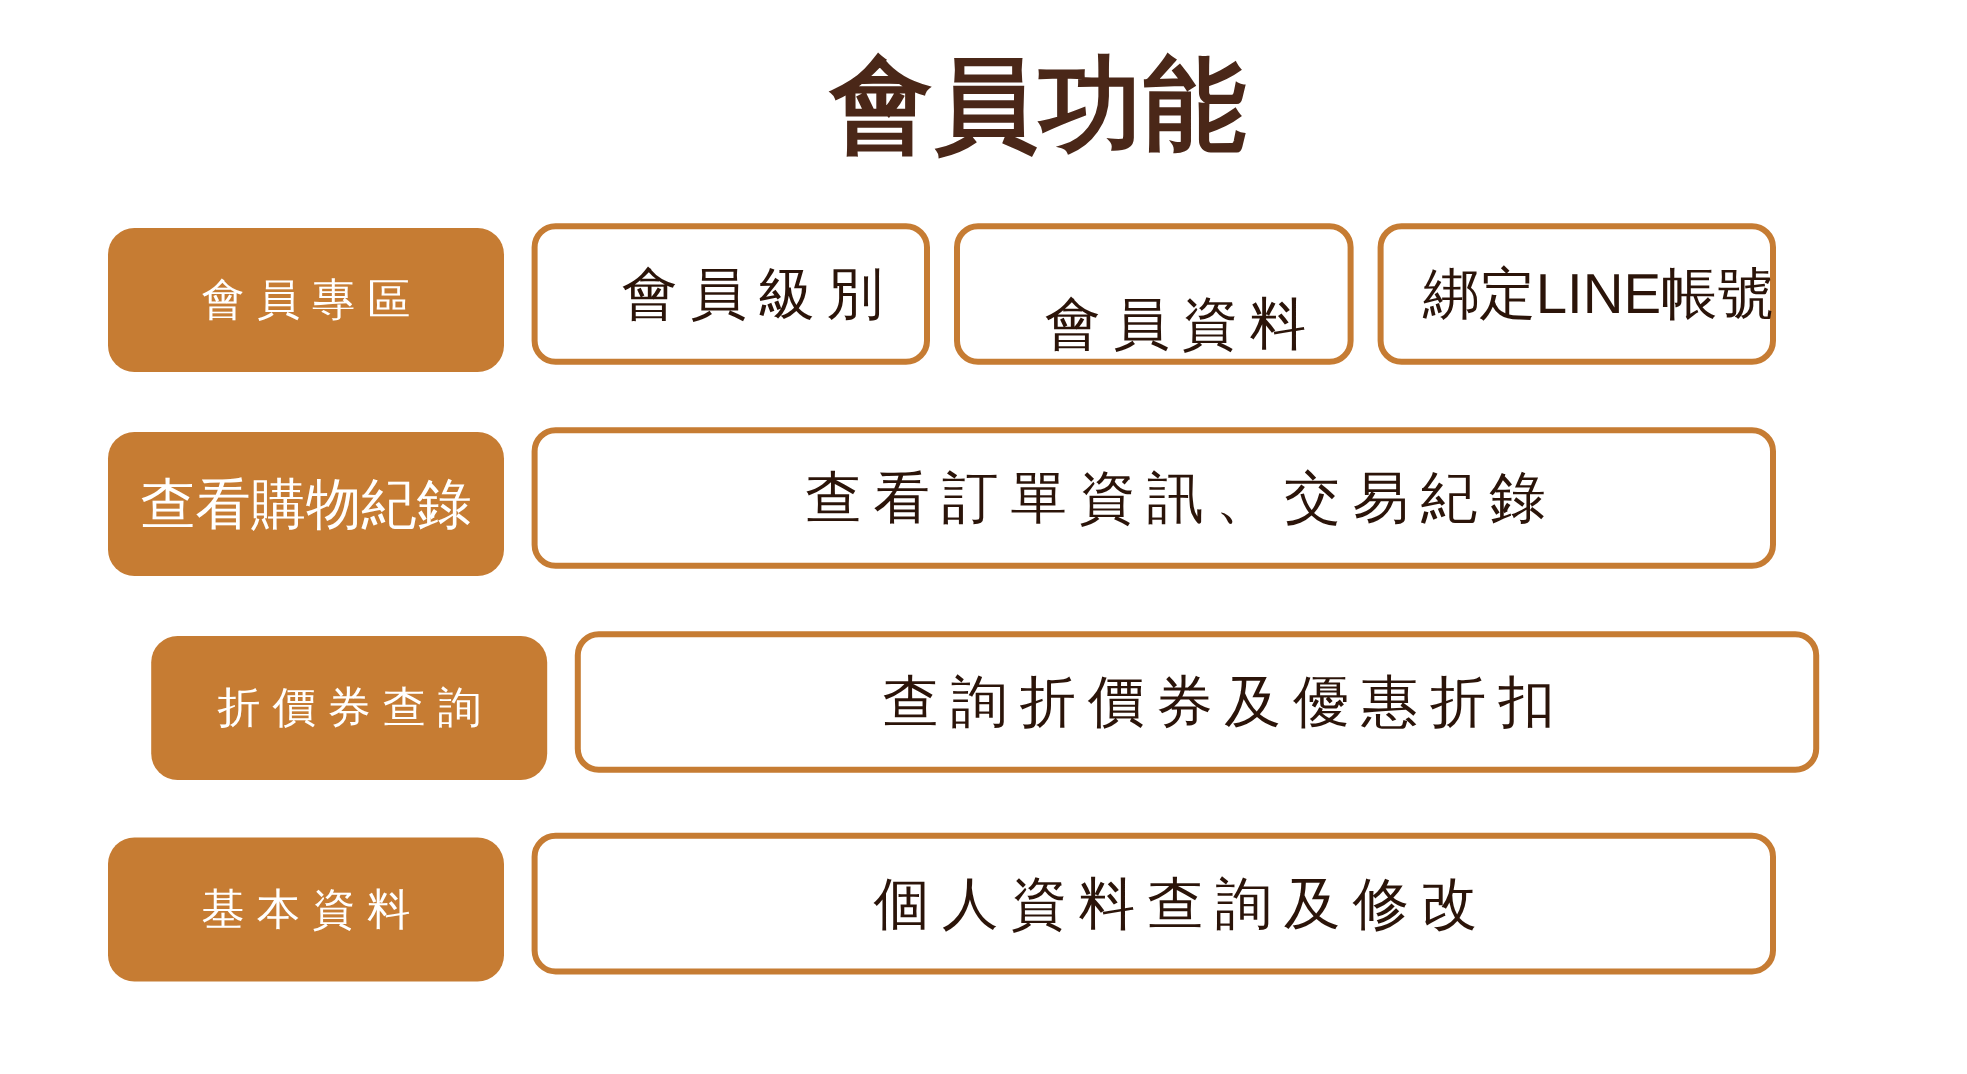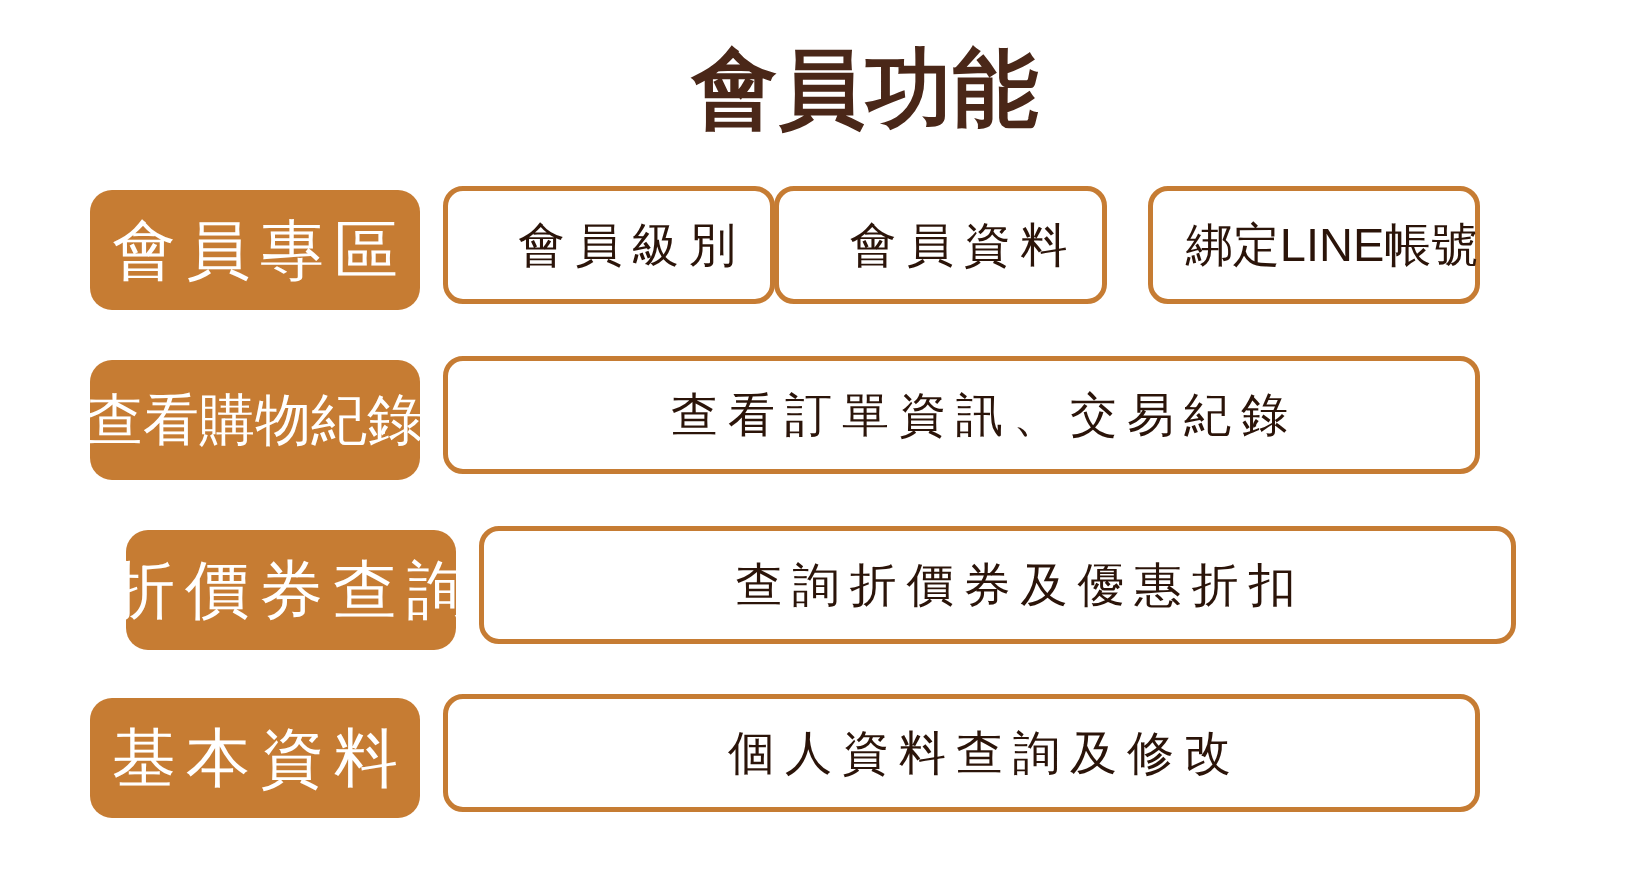--- a/index.html
+++ b/index.html
@@ -57,30 +57,30 @@
     height: 120px;
     background: #c67c33;
     border-radius: 22px;
     display: flex;
     align-items: center;
     justify-content: center;
     box-sizing: border-box;
   }
   .label-chip .chip-text {
     color: #ffffff;
-    font-size: 64px;
+    font-size: 36px;
     line-height: 56px;
     white-space: nowrap;
     letter-spacing: 10px;
     text-indent: 10px;
   }
   .label-chip.tight .chip-text {
     letter-spacing: 0px;
     text-indent: 0px;
-    font-size: 56px;
+    font-size: 46px;
   }
 
   
   .out-box {
     position: absolute;
     top: 0px;
     height: 118px;
     background: #ffffff;
     border: 5px solid #c67c33;
     border-radius: 20px;
@@ -100,21 +100,21 @@
   }
   .out-box.sans .box-text {
     letter-spacing: 0px;
     text-indent: 0px;
     font-size: 47px;
     text-align: right;
   }
 
   
   .box-a { left: 443px;  width: 332px; }
-  .box-b { left: 774px;  width: 333px; }
+  .box-b { left: 795px;  width: 333px; align-items: flex-end; }
   .box-c { left: 1148px; width: 332px; }
 
   
   .box-wide { left: 443px; width: 1037px; }
 </style>
 </head>
 <body>
 
 <div class="canvas">
 

